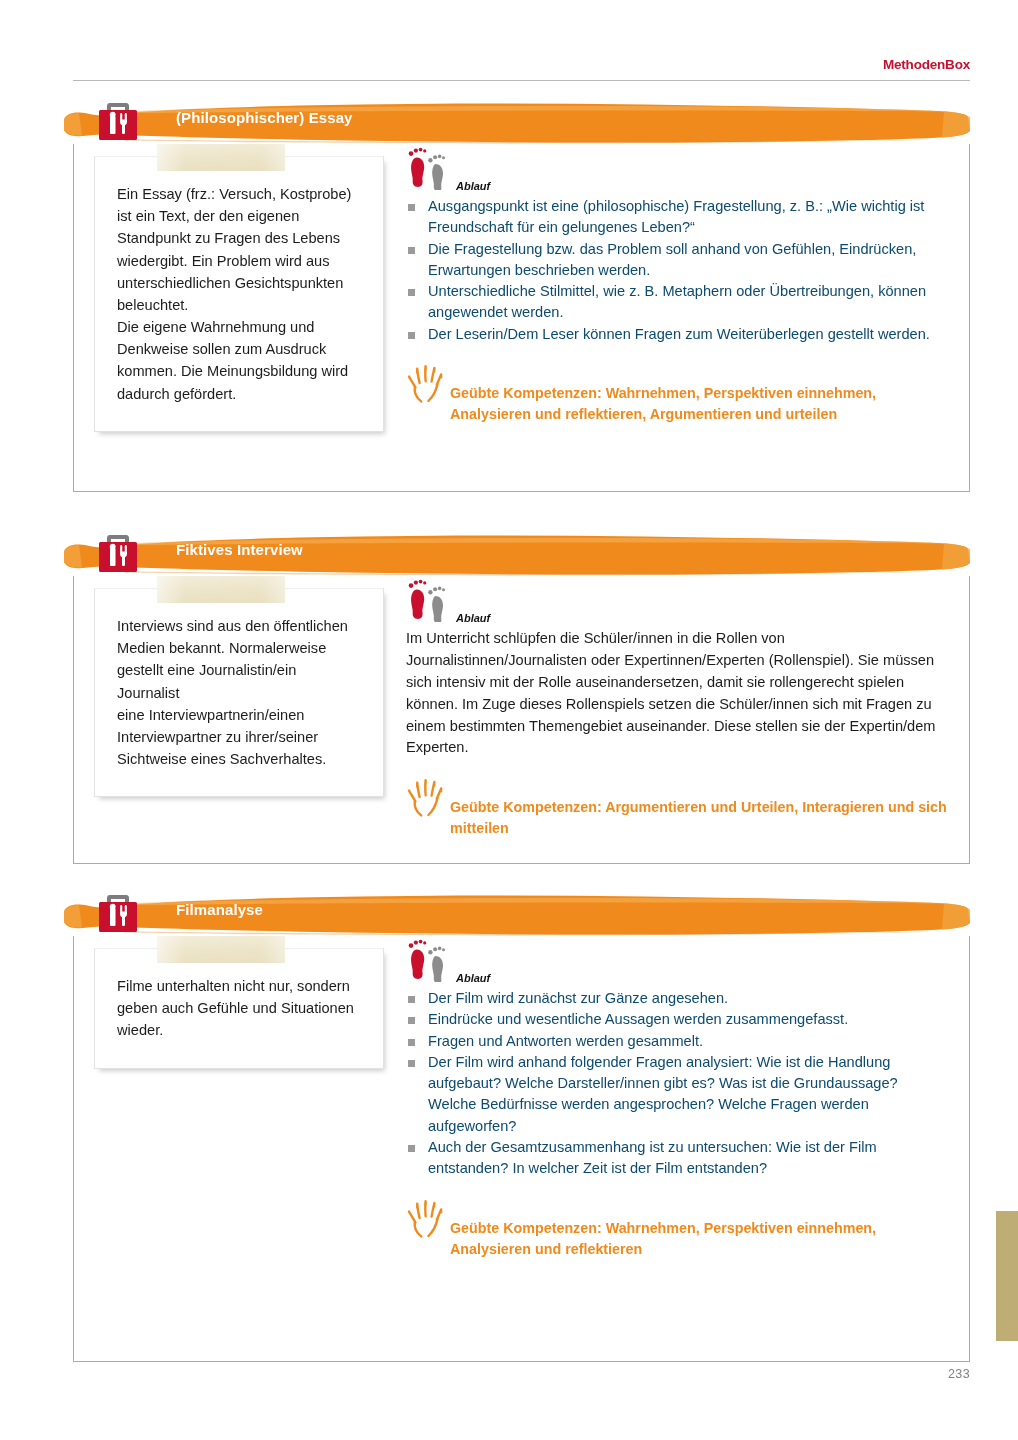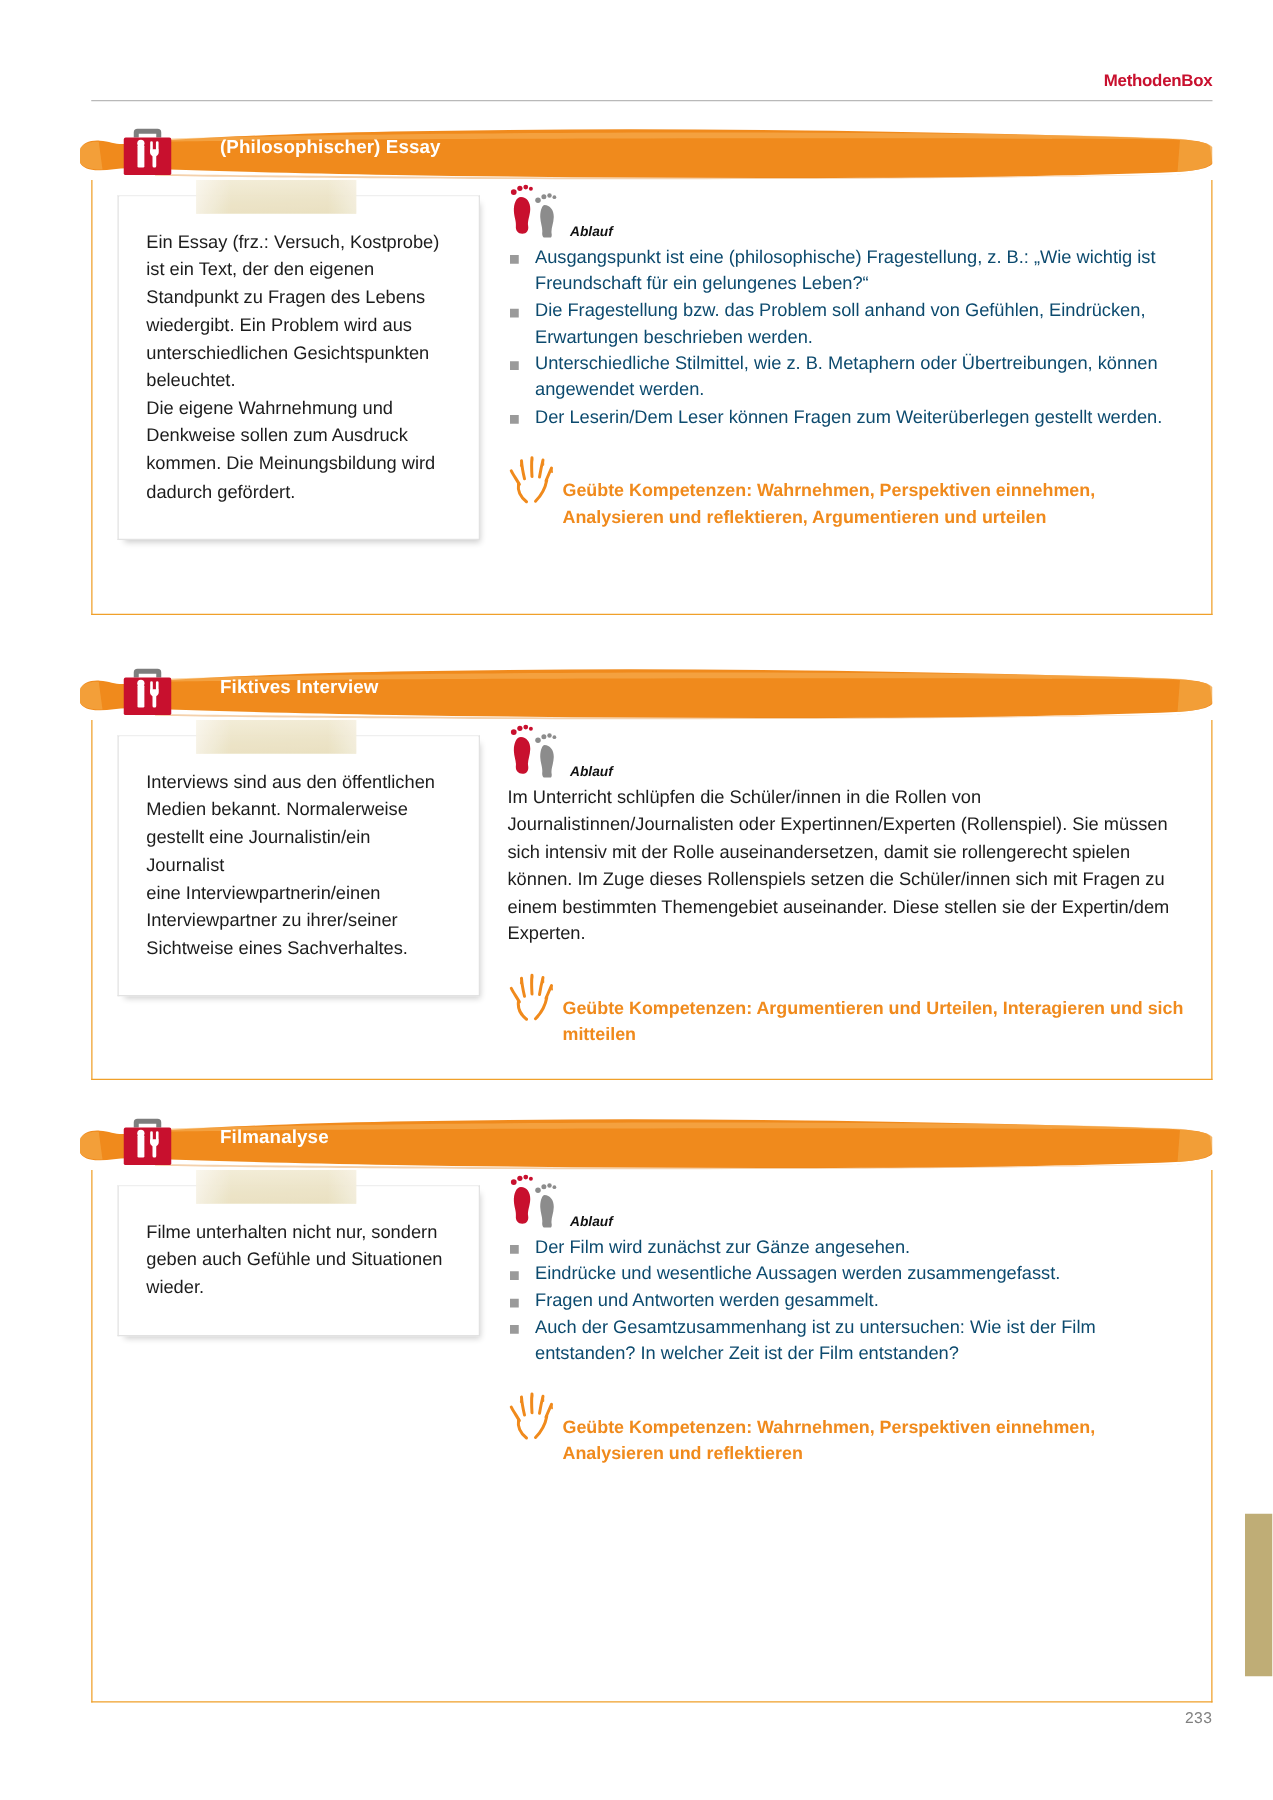--- a/index.html
+++ b/index.html
@@ -408,20 +408,21 @@
         <div class="ablauf-head">
           <svg class="feet-icon" viewBox="0 0 48 44">
               <use href="#sym-feet"></use>
             </svg>
           <div class="ablauf-label">Ablauf</div>
         </div>
         <ul class="steps">
           <li>Der Film wird zunächst zur Gänze angesehen.</li>
           <li>Eindrücke und wesentliche Aussagen werden zusammengefasst.</li>
           <li>Fragen und Antworten werden gesammelt.</li>
+          <li>Der Film wird anhand folgender Fragen analysiert: Wie ist die Handlung aufgebaut? Welche Darsteller/innen gibt es? Was ist die Grundaussage? Welche Bedürfnisse werden angesprochen? Welche Fragen werden aufgeworfen?</li>
           <li>Auch der Gesamtzusammenhang ist zu untersuchen: Wie ist der Film entstanden? In welcher Zeit ist der Film entstanden?</li>
         </ul>
         <div class="competence">
           <svg class="hand-icon" viewBox="0 0 42 46">
               <use href="#sym-hand"></use>
             </svg>
           <span class="competence-text">Geübte Kompetenzen: Wahrnehmen, Perspektiven einnehmen, Analysieren und reflektieren</span>
         </div>
       </div>
     </div>

